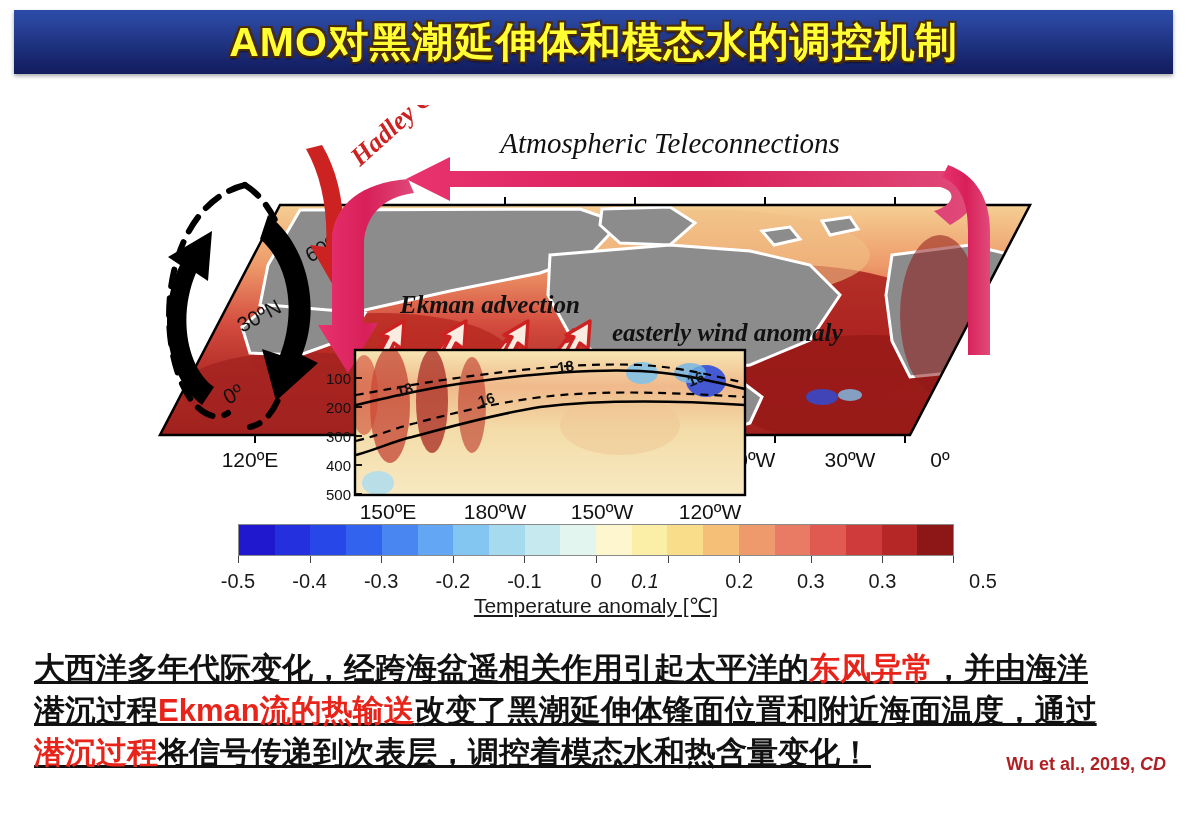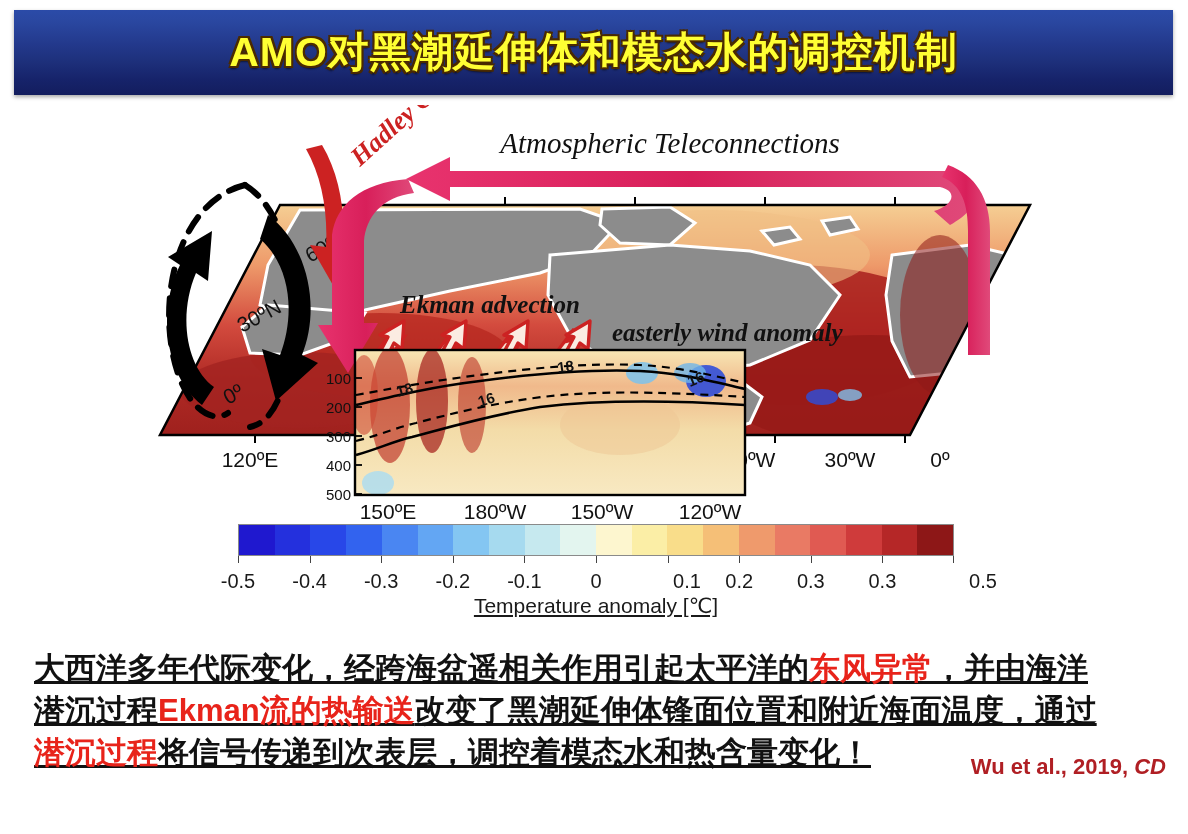--- a/index.html
+++ b/index.html
@@ -3,21 +3,21 @@
 <meta charset="utf-8">
 <style>
   html,body{margin:0;padding:0;background:#ffffff;}
   body{
     width:1188px;height:834px;position:relative;overflow:hidden;
     font-family:"Liberation Sans","DejaVu Sans",sans-serif;
   }
 
   
   #title-banner{
-    position:absolute;left:14px;top:10px;width:1159px;height:85px;
+    position:absolute;left:14px;top:10px;width:1159px;height:64px;
     background:linear-gradient(to bottom,
         #2b4ba8 0%, #2a47a0 14%, #23398c 40%, #1d2f7a 62%, #16236a 82%, #131d5e 100%);
     box-shadow:0 2px 4px rgba(0,0,0,.35);
     display:flex;align-items:center;justify-content:center;
   }
   #title-text{
     color:#ffff33;
     font-weight:bold;
     font-size:41px;
     letter-spacing:1px;
@@ -58,21 +58,21 @@
     position:absolute;left:34px;top:648px;width:1125px;
     font-size:31px;font-weight:bold;line-height:1.36;color:#111111;
     letter-spacing:0px;
   }
   #body-text .hl{color:#e8231a;}
   #body-text .ln{display:block;white-space:nowrap;text-decoration:underline;}
 
   
   #citations{
     position:absolute;right:22px;top:752px;text-align:left;
-    color:#b01f24;font-size:22px;font-weight:bold;line-height:1.38;
+    color:#b01f24;font-size:18px;font-weight:bold;line-height:1.38;
   }
   #citations .cit{white-space:nowrap;}
   #citations .jr{font-style:italic;}
 
   
   .t-ser-it{font-family:"Liberation Serif","DejaVu Serif",serif;font-style:italic;}
   .t-sans{font-family:"Liberation Sans","DejaVu Sans",sans-serif;}
 </style>
 </head>
 <body>
@@ -328,21 +328,21 @@
       <div class="cb-tick" style="left: 644.4px;"></div>
       <div class="cb-tick" style="left: 715px;"></div>
     </div>
   <div id="cb-labels">
       <div class="cb-lab" style="left: 0px;">-0.5</div>
       <div class="cb-lab" style="left: 71.6px;">-0.4</div>
       <div class="cb-lab" style="left: 143.2px;">-0.3</div>
       <div class="cb-lab" style="left: 214.8px;">-0.2</div>
       <div class="cb-lab" style="left: 286.4px;">-0.1</div>
       <div class="cb-lab" style="left: 358px;">0</div>
-      <div class="cb-lab" style="left: 449px;">0.1</div>
+      <div class="cb-lab" style="left: 407px; font-style: italic;">0.1</div>
       <div class="cb-lab" style="left: 501.2px;">0.2</div>
       <div class="cb-lab" style="left: 572.8px;">0.3</div>
       <div class="cb-lab" style="left: 644.4px;">0.3</div>
       <div class="cb-lab" style="left: 716px; margin-left: 29px;">0.5</div>
     </div>
   <div id="cb-title">Temperature anomaly [℃]</div>
 </div>
 
 <div id="body-text">
   <span class="ln"><span>大西洋多年代际变化，经跨海盆遥相关作用引起太平洋的</span><span class="hl">东风异常</span><span>，并由海洋</span></span>

